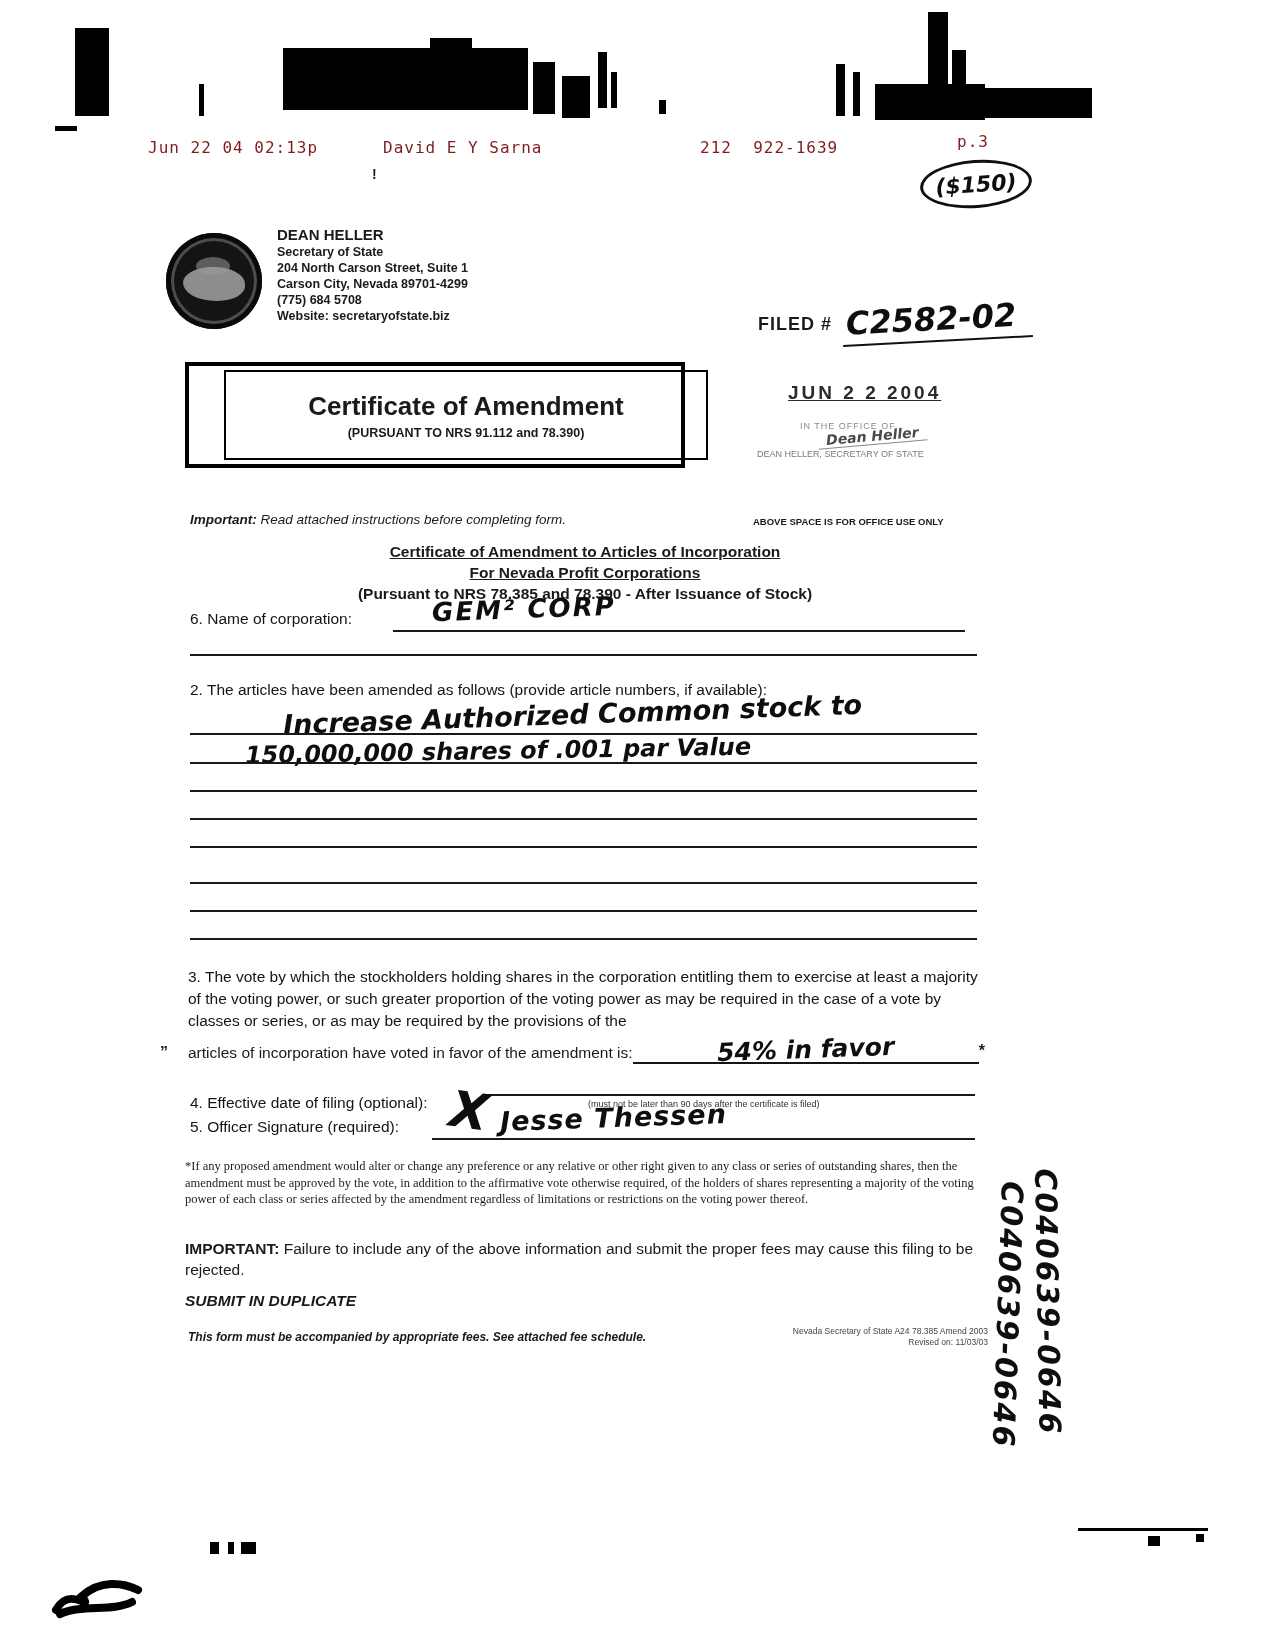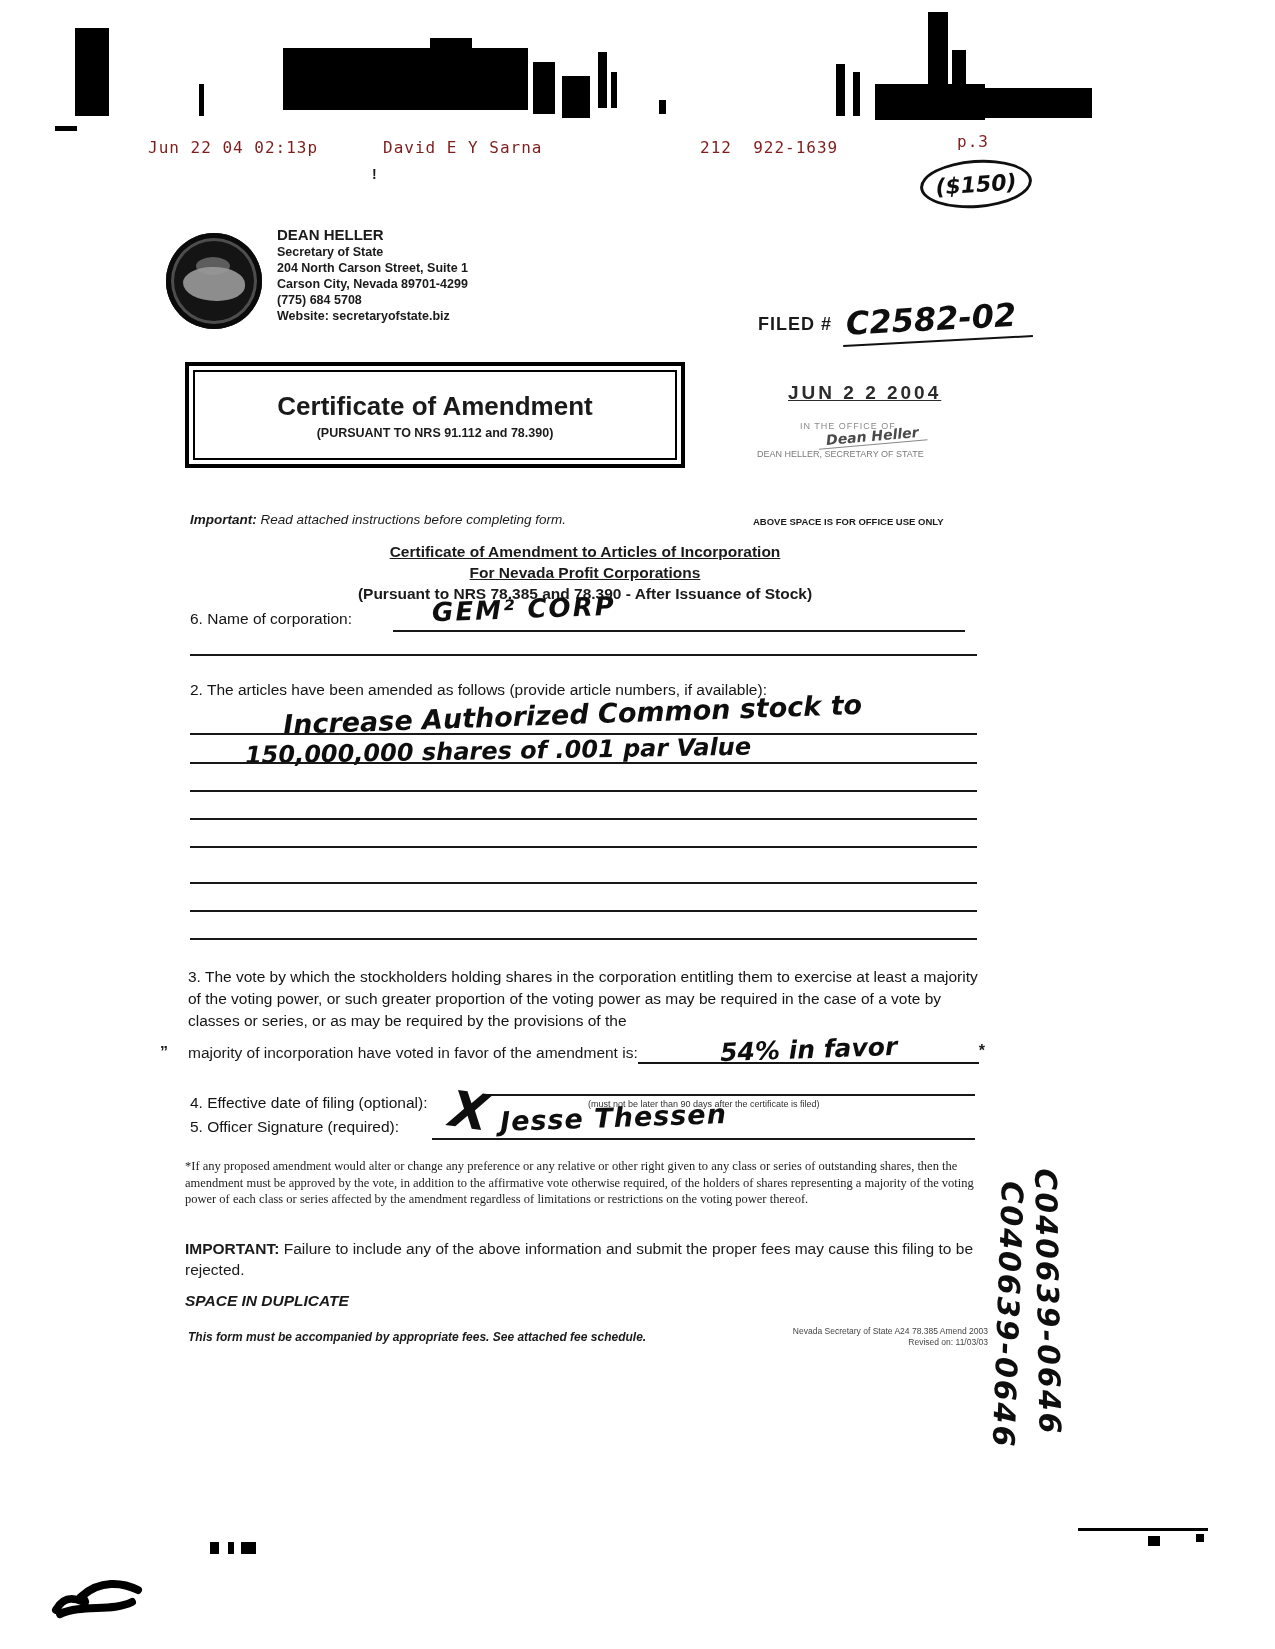--- a/index.html
+++ b/index.html
@@ -11,21 +11,21 @@
   .hand { font-family:"DejaVu Sans", sans-serif; font-style:italic; font-weight:bold; color:#0e0e0e; }
   .rule { position:absolute; border-bottom:2px solid #181818; }
   .body-text { font-size:15.5px; color:#141414; }
   .lh-name { font-size:15px; font-weight:bold; line-height:18px; }
   .lh-line { font-size:12.5px; font-weight:bold; line-height:16px; }
   .seal { left:166px; top:233px; width:96px; height:96px; border-radius:50%; background:#141414;
           box-shadow: inset 0 0 0 5px #0a0a0a, inset 0 0 0 8px #4d4d4d; overflow:hidden; }
   .seal-blob1 { position:absolute; left:17px; top:34px; width:62px; height:34px; background:#9a9a9a; border-radius:48% 52% 45% 55%; opacity:.9; }
   .seal-blob2 { position:absolute; left:30px; top:24px; width:34px; height:18px; background:#6f6f6f; border-radius:50%; opacity:.8; }
   .title-box { left:185px; top:362px; width:500px; height:106px; border:4px solid #000; padding:4px; }
-  .title-box-inner { width:100%; height:100%; border:2px solid #000; display:flex; flex-direction:column; align-items:center; justify-content:center; }
+  .title-box-inner { width:100%; height:100%; border:2px solid #000; display:flex; flex-direction:column; align-items:center; justify-content:center;margin-left:31px; }
   .cert-title { font-size:26px; font-weight:bold; }
   .cert-subtitle { font-size:12.5px; font-weight:bold; margin-top:4px; }
   .fee-oval { left:920px; top:160px; width:112px; height:48px; border:3px solid #101010; border-radius:50%;
               display:flex; align-items:center; justify-content:center; transform:rotate(-4deg); }
   .headings { left:190px; top:533px; width:790px; text-align:center;margin-top:8px; }
   .heading-line { font-size:15.5px; font-weight:bold; line-height:21px; }
   .underlined { text-decoration:underline; }
   .q3-para { left:188px; top:966px; width:797px; font-size:15.5px; line-height:22px; color:#141414; }
   .q3-last { left:188px; top:1030px; width:797px; display:flex; align-items:flex-end; }
   .q3-last .label-part { white-space:nowrap; font-size:15.5px; padding-bottom:2px; }
@@ -126,21 +126,21 @@
   <div class="rule" style="left:190px;top:742px;width:787px;height:22px;"></div>
   <div class="rule" style="left:190px;top:770px;width:787px;height:22px;"></div>
   <div class="rule" style="left:190px;top:798px;width:787px;height:22px;"></div>
   <div class="rule" style="left:190px;top:826px;width:787px;height:22px;"></div>
   <div class="rule" style="left:190px;top:862px;width:787px;height:22px;"></div>
   <div class="rule" style="left:190px;top:890px;width:787px;height:22px;"></div>
   <div class="rule" style="left:190px;top:918px;width:787px;height:22px;"></div>
 
   <div class="abs q3-para">3.  The vote by which the stockholders holding shares in the corporation entitling them to exercise at least a majority of the voting power, or such greater proportion of the voting power as may be required in the case of a vote by classes or series, or as may be required by the provisions of the</div>
   <div class="abs q3-last">
-    <span class="label-part">majority of incorporation have voted in favor of the amendment is:</span>
+    <span class="label-part">articles of incorporation have voted in favor of the amendment is:</span>
     <span class="fill-line">
       <span class="hand" style="font-size:25px;transform:rotate(-2deg) translateY(2px);">54% in favor</span>
     </span>
     <span style="font-weight:bold;font-size:16px;padding-bottom:4px;">*</span>
   </div>
   <span class="abs" style="left:160px;top:1034px;font-size:16px;font-weight:bold;">„</span>
 
   <span class="abs body-text" style="left:190px;top:1078px;margin-top:16px;">4.  Effective date of filing (optional):</span>
   <div class="rule" style="left:482px;top:1076px;width:493px;height:20px;"></div>
   <span class="abs tiny" style="left:588px;top:1099px;">(must not be later than 90 days after the certificate is filed)</span>
@@ -149,21 +149,21 @@
   <span class="abs hand" style="left:450px;top:1082px;font-size:50px;transform:rotate(8deg);">X</span>
   <span class="abs hand" style="left:500px;top:1102px;font-size:27px;transform:rotate(-2deg);letter-spacing:1px;">Jesse Thessen</span>
   <div class="rule" style="left:432px;top:1118px;width:543px;height:22px;"></div>
 
   <div class="abs footnote">*If any proposed amendment would alter or change any preference or any relative or other right given to any class or series of outstanding shares, then the amendment must be approved by the vote, in addition to the affirmative vote otherwise required, of the holders of shares representing a majority of the voting power of each class or series affected by the amendment regardless of limitations or restrictions on the voting power thereof.</div>
 
   <div class="abs important-para">
     <span style="font-weight:bold;">IMPORTANT:</span><span> Failure to include any of the above information and submit the proper fees may cause this filing to be rejected.</span>
   </div>
 
-  <span class="abs" style="left:185px;top:1292px;font-size:15.5px;font-weight:bold;font-style:italic;">SPACE IN DUPLICATE</span>
+  <span class="abs" style="left:185px;top:1292px;font-size:15.5px;font-weight:bold;font-style:italic;">SUBMIT IN DUPLICATE</span>
 
   <span class="abs" style="left:188px;top:1330px;font-size:12px;font-weight:bold;font-style:italic;">This form must be accompanied by appropriate fees.  See attached fee schedule.</span>
   <div class="abs" style="left:760px;top:1326px;width:228px;text-align:right;font-size:8.5px;line-height:11px;color:#444;">
     <div>Nevada Secretary of State A24 78.385 Amend 2003</div>
     <div>Revised on: 11/03/03</div>
   </div>
 
   <span class="abs hand" style="left:1063px;top:1168px;font-size:30px;transform:rotate(89deg);transform-origin:0 0;white-space:nowrap;letter-spacing:2px;">C040639-0646</span>
   <span class="abs hand" style="left:1030px;top:1182px;font-size:30px;transform:rotate(92deg);transform-origin:0 0;white-space:nowrap;letter-spacing:2px;">C040639-0646</span>
 

